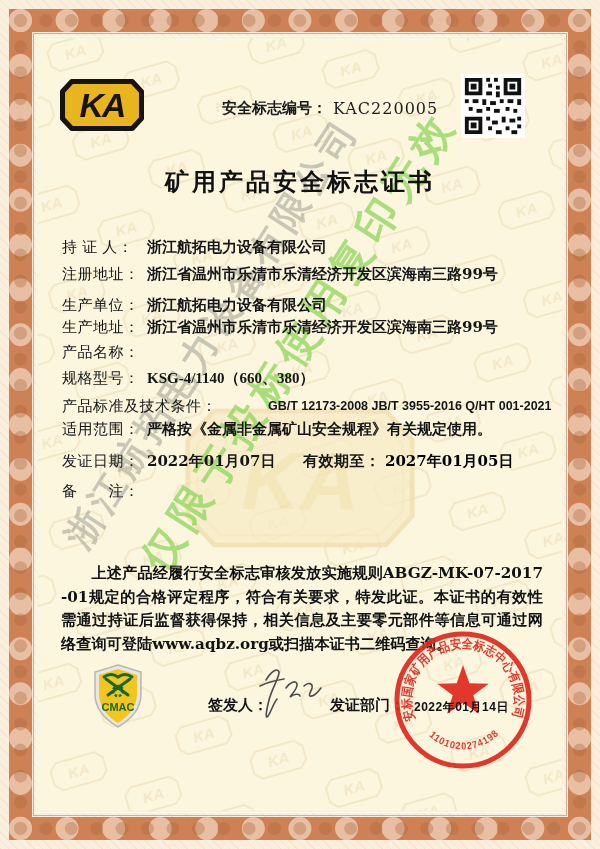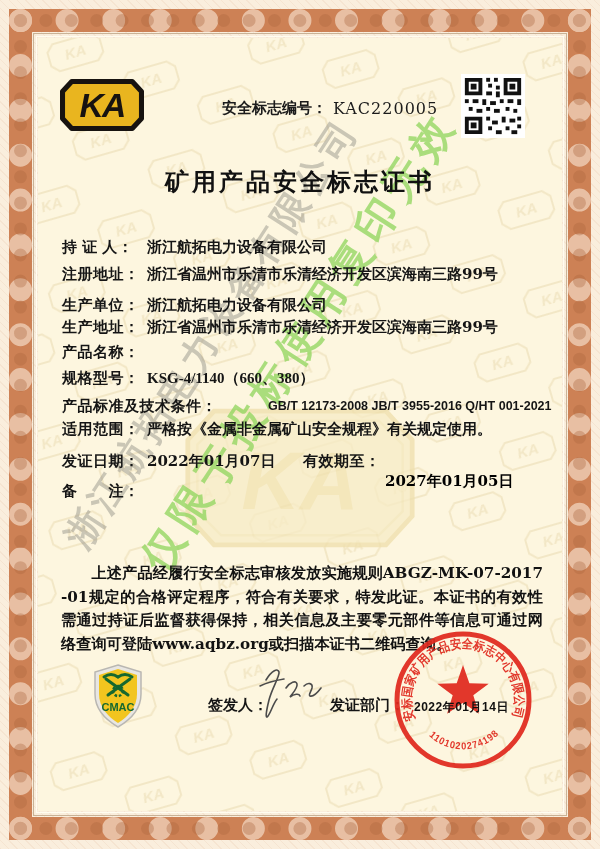--- a/index.html
+++ b/index.html
@@ -33,31 +33,31 @@
   .serial{position:absolute; left:222px; top:99px; display:flex; align-items:flex-end; gap:6px;}
   .serial .s-lbl{font-weight:bold; font-size:15px; color:#1b1b1b;}
   .serial .s-val{font-family:"DejaVu Serif", serif; font-size:16px; letter-spacing:1px; color:#1b1b1b;}
   .qr{position:absolute; left:461px; top:74px; width:64px; height:64px;}
 
   .title{position:absolute; left:0; right:0; top:166px; text-align:center;
          font-family:"DejaVu Serif", serif; font-weight:900; font-size:24px;
          letter-spacing:3px; color:#111;}
 
   .row{position:absolute; left:62px; width:486px; height:22px;}
-  .row .lbl{font-weight:bold; font-size:15px; color:#151515; letter-spacing:.5px; white-space:pre;}
+  .row .lbl{font-weight:normal; font-size:15px; color:#151515; letter-spacing:.5px; white-space:pre;}
   .row .val{position:absolute; left:85px; top:0; font-family:"DejaVu Serif", serif;
             font-weight:bold; font-size:15px; color:#151515; white-space:nowrap;}
   .row .val-mono{font-family:"Liberation Sans", sans-serif; font-size:12.5px; top:2px;}
   .r0{top:238px}.r1{top:265px}.r2{top:296px}.r3{top:318px}.r4{top:343px}
   .r5{top:369px}.r6{top:397px}.r7{top:420px}.r8{top:452px}.r9{top:482px}
   .r5 .val{font-family:Liberation Serif, serif;}
   .r6 .val{left:206px;}
   .pair2{position:absolute; left:241px; top:0;}
   .pair2 .lbl{font-weight:bold; font-size:15px;}
-  .pair2 .val2{position:absolute; left:82px; top:0; font-family:"DejaVu Serif", serif; font-weight:bold; font-size:15px; white-space:nowrap;margin-top:20px;}
+  .pair2 .val2{position:absolute; left:82px; top:0; font-family:"DejaVu Serif", serif; font-weight:bold; font-size:15px; white-space:nowrap;}
 
   .statement{position:absolute; left:61px; top:562px; width:482px;
              font-family:"DejaVu Serif", serif; font-weight:bold; font-size:15.2px;
              line-height:23.5px; color:#121212; text-align:justify; text-indent:2em; word-break:break-all;}
 
   .cmac{position:absolute; left:92px; top:664px; width:52px; height:64px;}
   .issuer-lbl{position:absolute; left:208px; top:696px; font-weight:bold; font-size:15px; color:#151515;}
   .sig{position:absolute; left:248px; top:666px; width:78px; height:58px;}
   .dept-lbl{position:absolute; left:330px; top:696px; font-weight:bold; font-size:15px; color:#151515;}
   .seal{position:absolute; left:389px; top:626px; width:148px; height:148px; z-index:6; opacity:.93;}

